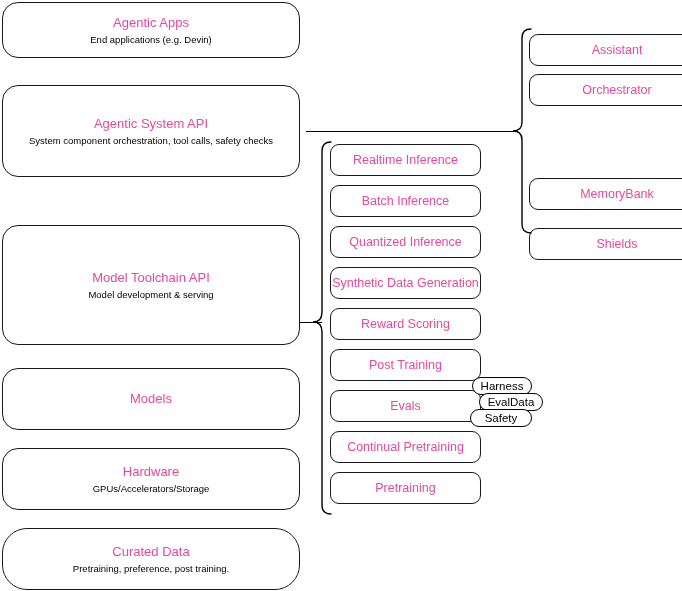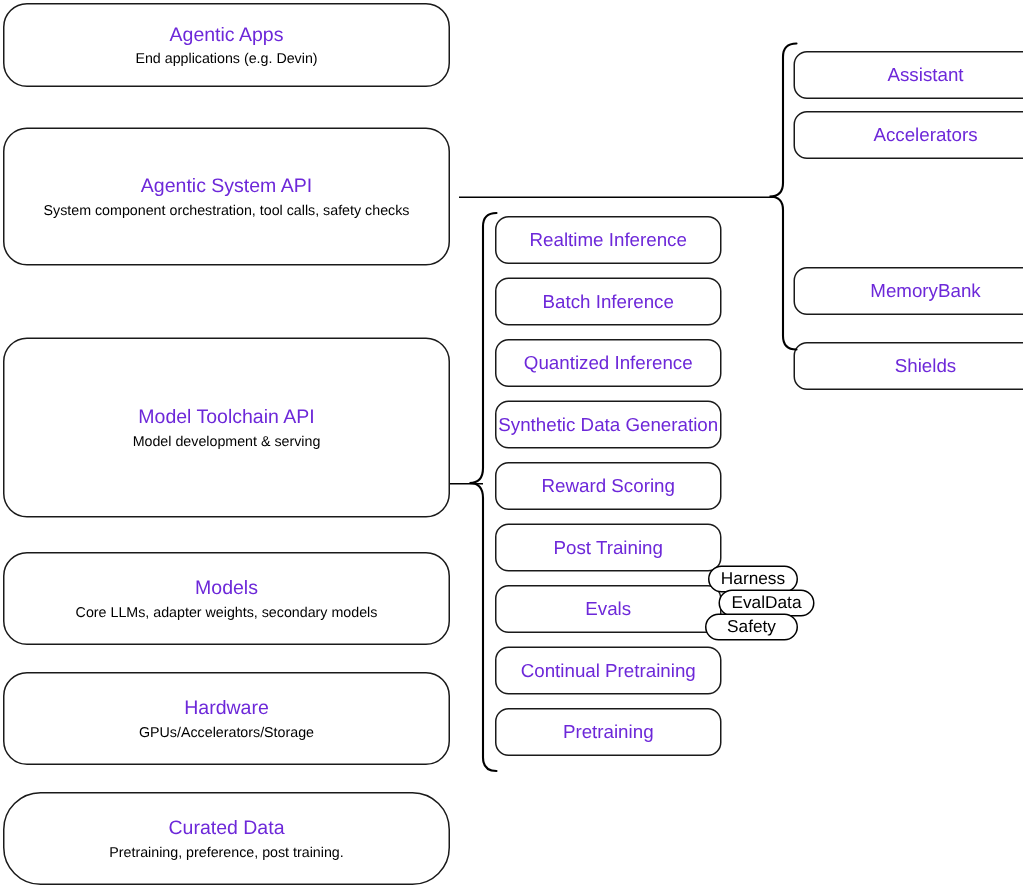--- a/index.html
+++ b/index.html
@@ -28,21 +28,21 @@
     border-radius: 14px;
     display: flex;
     flex-direction: column;
     align-items: center;
     justify-content: center;
     text-align: center;
   }
   .box .title {
     font-size: 13px;
     line-height: 16px;
-    color: #6d28d9;
+    color: #ec4899;
     white-space: nowrap;
   }
   .box .subtitle {
     font-size: 9.5px;
     line-height: 13px;
     color: #000;
     margin-top: 2px;
     white-space: nowrap;
   }
 
@@ -109,21 +109,20 @@
     <div class="subtitle">System component orchestration, tool calls, safety checks</div>
   </div>
 
   <div class="box layer-box" style="top:225px;height:120px;">
     <div class="title">Model Toolchain API</div>
     <div class="subtitle">Model development &amp; serving</div>
   </div>
 
   <div class="box layer-box" style="top:368px;height:62px;">
     <div class="title">Models</div>
-    <div class="subtitle">Core LLMs, adapter weights, secondary models</div>
   </div>
 
   <div class="box layer-box" style="top:448px;height:62px;">
     <div class="title">Hardware</div>
     <div class="subtitle">GPUs/Accelerators/Storage</div>
   </div>
 
   <div class="box layer-box" style="top:528px;height:62px;border-radius:25px;">
     <div class="title">Curated Data</div>
     <div class="subtitle">Pretraining, preference, post training.</div>
@@ -180,21 +179,21 @@
     <span>EvalData</span>
   </div>
   <div class="mini-pill" style="left:470px;top:409px;width:62px;">
     <span>Safety</span>
   </div>
 
   <div class="box item-box right-box" style="top:34px;">
     <div class="title">Assistant</div>
   </div>
   <div class="box item-box right-box" style="top:74px;">
-    <div class="title">Accelerators</div>
+    <div class="title">Orchestrator</div>
   </div>
   <div class="box item-box right-box" style="top:178px;">
     <div class="title">MemoryBank</div>
   </div>
   <div class="box item-box right-box" style="top:204px;margin-top:24px;">
     <div class="title">Shields</div>
   </div>
 
 </div>
 

